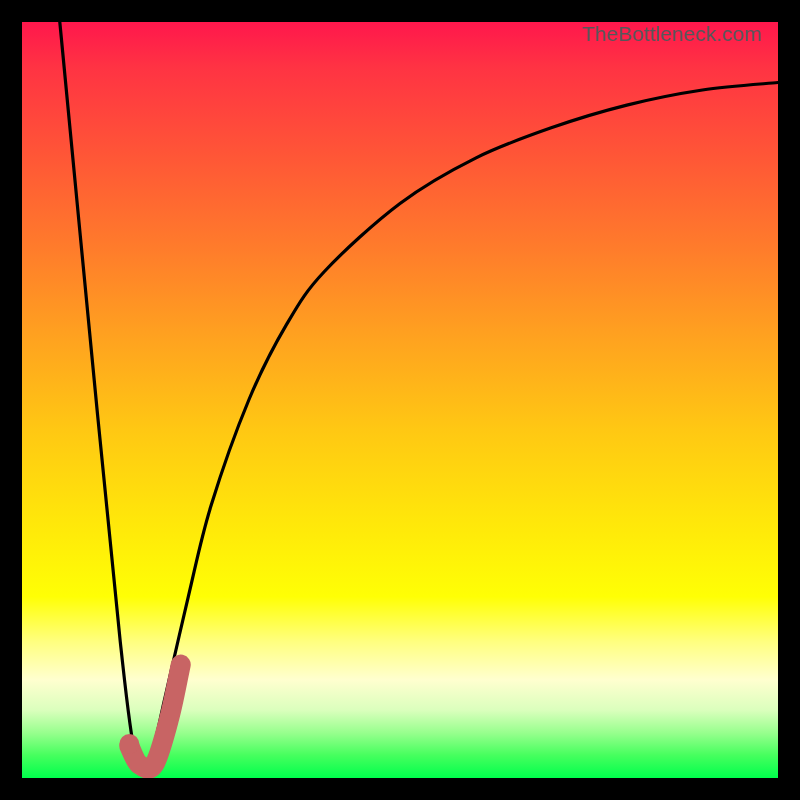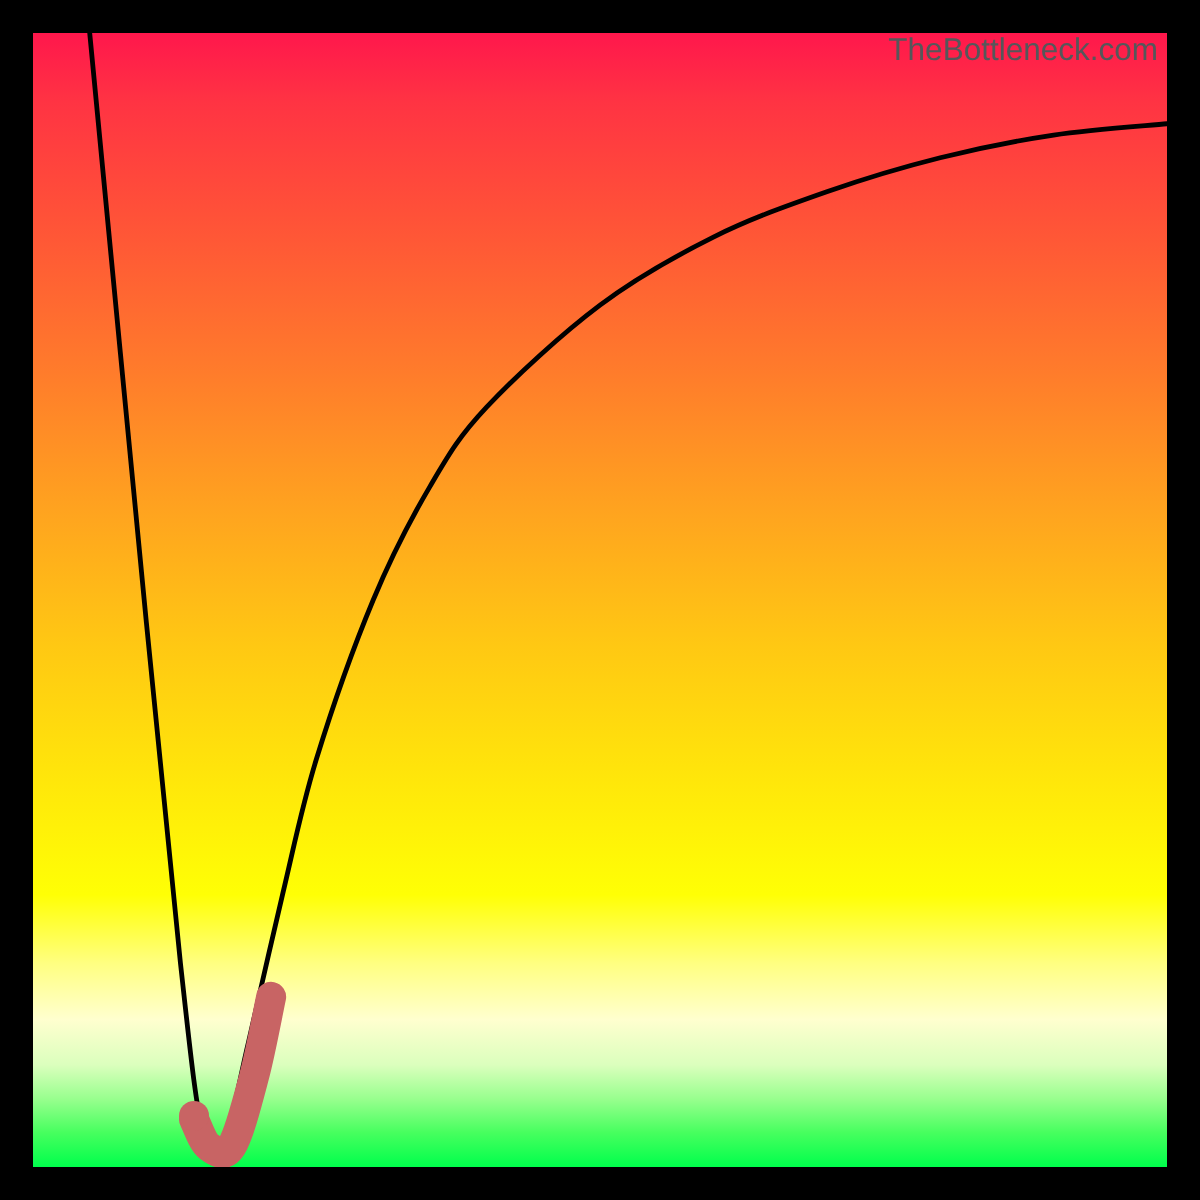--- a/index.html
+++ b/index.html
@@ -35,21 +35,21 @@
       #ffff80 82%,
       #ffffcf 87%,
       #dbffbd 91%,
       #98ff8e 94%,
       #46ff5e 97%,
       #00ff4c 100%);
   }
   .attribution {
     position: absolute;
     top: 0px;
-    right: 6px;
+    right: 16px;
     font-size: 21px;
     font-weight: 500;
     color: #55575a;
     font-family: Arial, sans-serif;
     letter-spacing: 0px;
   }
   svg.curve {
     position: absolute;
     left: 0;
     top: 0;

